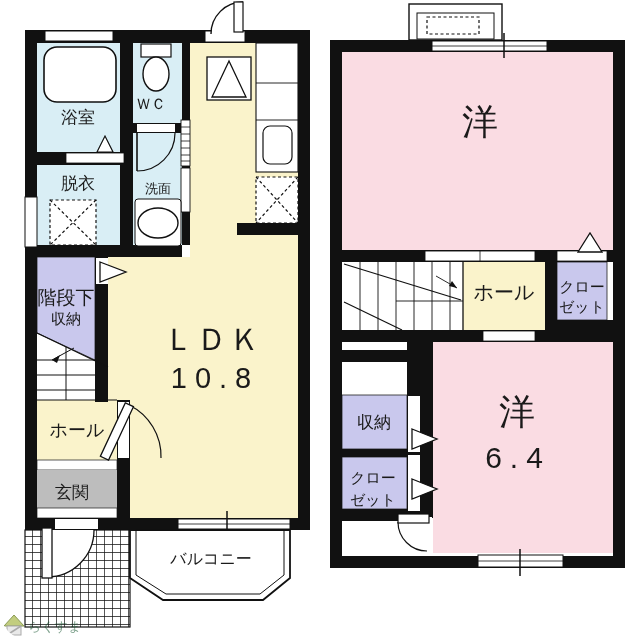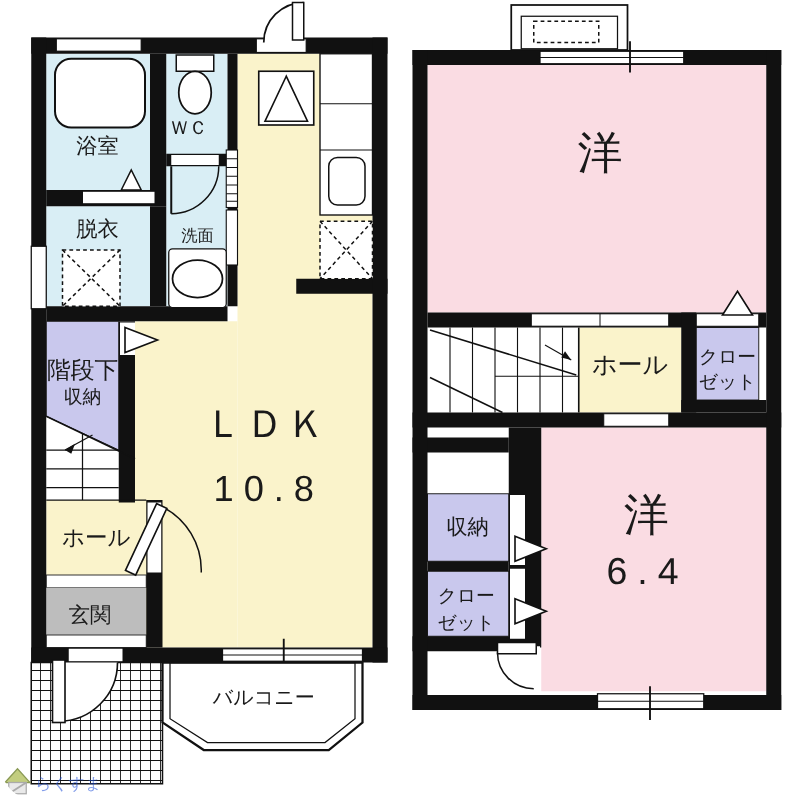--- a/index.html
+++ b/index.html
@@ -1,21 +1,21 @@
 <!DOCTYPE html>
 <html><head>
 <meta charset="utf-8">
 <style>
   html,body{margin:0;padding:0;background:#fff;}
   #plan{position:relative;width:640px;height:640px;background:#ffffff;overflow:hidden;
         font-family:Liberation Sans, sans-serif;border-radius:29px;}
   #plan svg{position:absolute;left:0;top:0;}
   .lbl{position:absolute;transform:translate(-50%,-50%);color:#1a1a1a;font-weight:500;
        white-space:nowrap;line-height:1;z-index:5;}
-  .wm{position:absolute;color:#1d4ed8;opacity:.55;font-size:13px;z-index:6;transform:none;}
+  .wm{position:absolute;color:#14532d;opacity:.55;font-size:13px;z-index:6;transform:none;}
 </style>
 </head>
 <body>
 
 <div id="plan">
 <svg width="640" height="640" viewBox="0 0 640 640">
   <defs>
     <pattern id="grid" width="8" height="8" patternUnits="userSpaceOnUse">
       <rect width="8" height="8" fill="#fff"></rect>
       <path d="M0 0H8M0 0V8" stroke="#111" stroke-width="1.4" fill="none"></path>
@@ -207,21 +207,21 @@
 
 <div class="lbl" style="left:78px;top:117px;font-size:17px">浴室</div>
 <div class="lbl" style="left:151px;top:103px;font-size:15px">ＷＣ</div>
 <div class="lbl" style="left:78px;top:183px;font-size:17px">脱衣</div>
 <div class="lbl" style="left:158px;top:188px;font-size:13px">洗面</div>
 <div class="lbl" style="left:66px;top:297px;font-size:19px">階段下</div>
 <div class="lbl" style="left:66px;top:318px;font-size:15px">収納</div>
 <div class="lbl" style="left:77px;top:430px;font-size:18px">ホール</div>
 <div class="lbl" style="left:72px;top:492px;font-size:17px">玄関</div>
 <div class="lbl" style="left:213px;top:339px;font-size:31px;letter-spacing:2px">ＬＤＫ</div>
-<div class="lbl" style="left:215px;top:392px;font-size:29px;letter-spacing:8px">10.8</div>
+<div class="lbl" style="left:215px;top:378px;font-size:29px;letter-spacing:8px">10.8</div>
 <div class="lbl" style="left:211px;top:559px;font-size:16px">バルコニー</div>
 
 <div class="lbl" style="left:480px;top:122px;font-size:36px">洋</div>
 <div class="lbl" style="left:504px;top:292px;font-size:20px">ホール</div>
 <div class="lbl" style="left:582px;top:286px;font-size:15px">クロー</div>
 <div class="lbl" style="left:582px;top:306px;font-size:15px">ゼット</div>
 <div class="lbl" style="left:374px;top:422px;font-size:17px">収納</div>
 <div class="lbl" style="left:373px;top:477px;font-size:15px">クロー</div>
 <div class="lbl" style="left:373px;top:499px;font-size:15px">ゼット</div>
 <div class="lbl" style="left:517px;top:412px;font-size:36px">洋</div>

